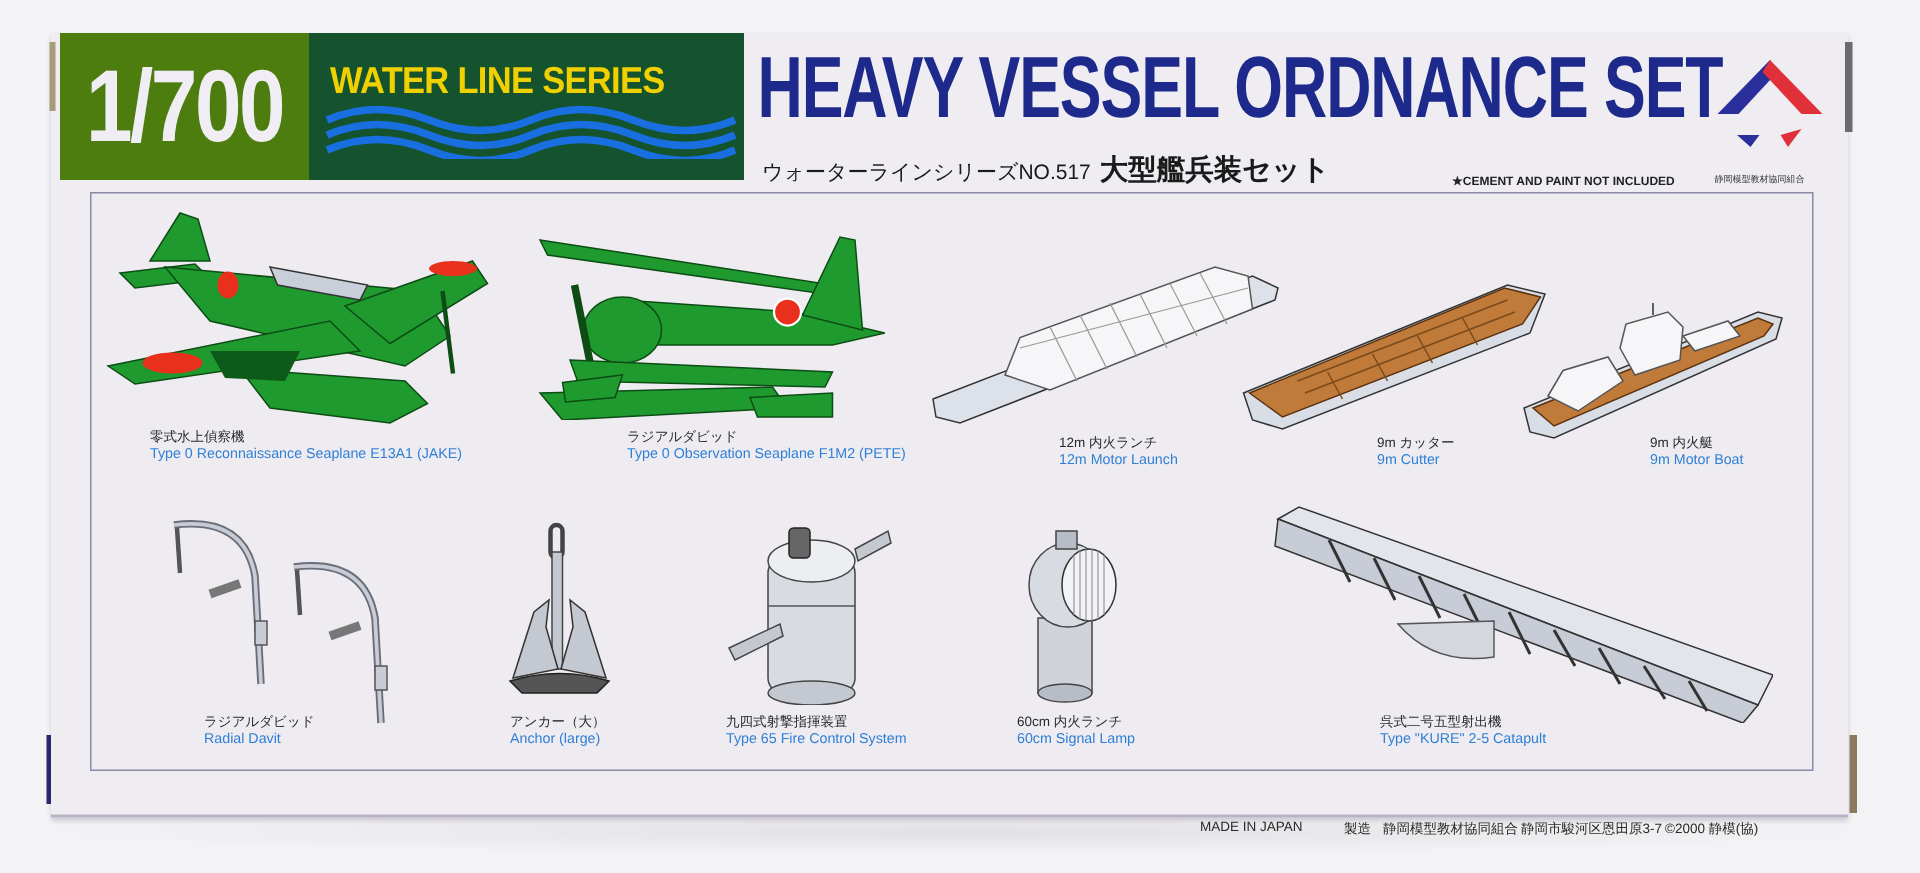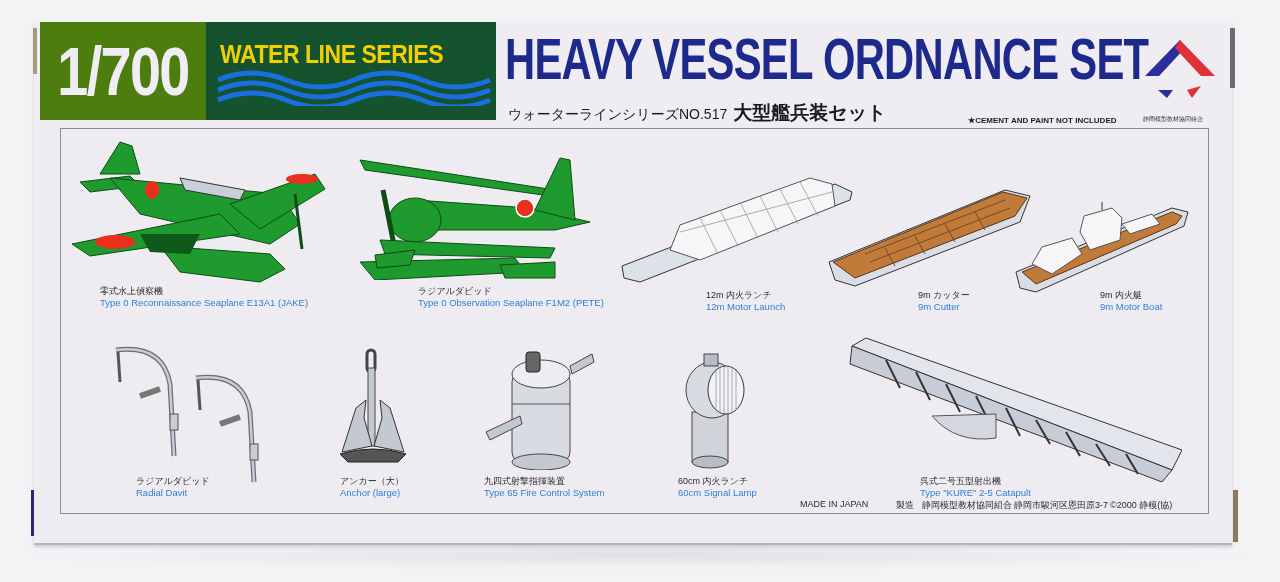--- a/index.html
+++ b/index.html
@@ -19,21 +19,21 @@
   .subtitle{position:absolute;left:508px;top:100px;font-size:14px;font-weight:bold;color:#1a1a1a;white-space:nowrap;}
   .subtitle .jp-series{font-weight:normal;font-size:14px;}
   .subtitle .jp-name{font-size:19px;margin-left:6px;margin-top:20px;}
   .logo{position:absolute;left:1139px;top:38px;width:82px;height:66px;}
   .notice{position:absolute;left:968px;top:116px;font-size:8px;font-weight:bold;color:#222;white-space:nowrap;}
   .assoc{position:absolute;left:1143px;top:115px;font-size:6px;color:#333;white-space:nowrap;}
   .panel{position:absolute;left:60px;top:128px;width:1147px;height:384px;border:1px solid #8c88a8;background:#eeecf1;}
   .item{position:absolute;}
   .cap-jp{font-size:9px;color:#2a2a2a;white-space:nowrap;line-height:11px;}
   .cap-en{font-size:9.5px;color:#2f7fd6;white-space:nowrap;line-height:11px;}
-  .footer{position:absolute;top:499px;font-size:9px;color:#2a2a2a;white-space:nowrap;text-align:right;}
+  .footer{position:absolute;top:546px;font-size:9px;color:#2a2a2a;white-space:nowrap;text-align:right;}
   svg{display:block;}
 </style>
 </head>
 <body>
 
 <div class="shadow"></div>
 <div class="box"></div>
 <div class="flap-l"></div>
 <div class="flap-l2"></div>
 <div class="flap-r"></div>

